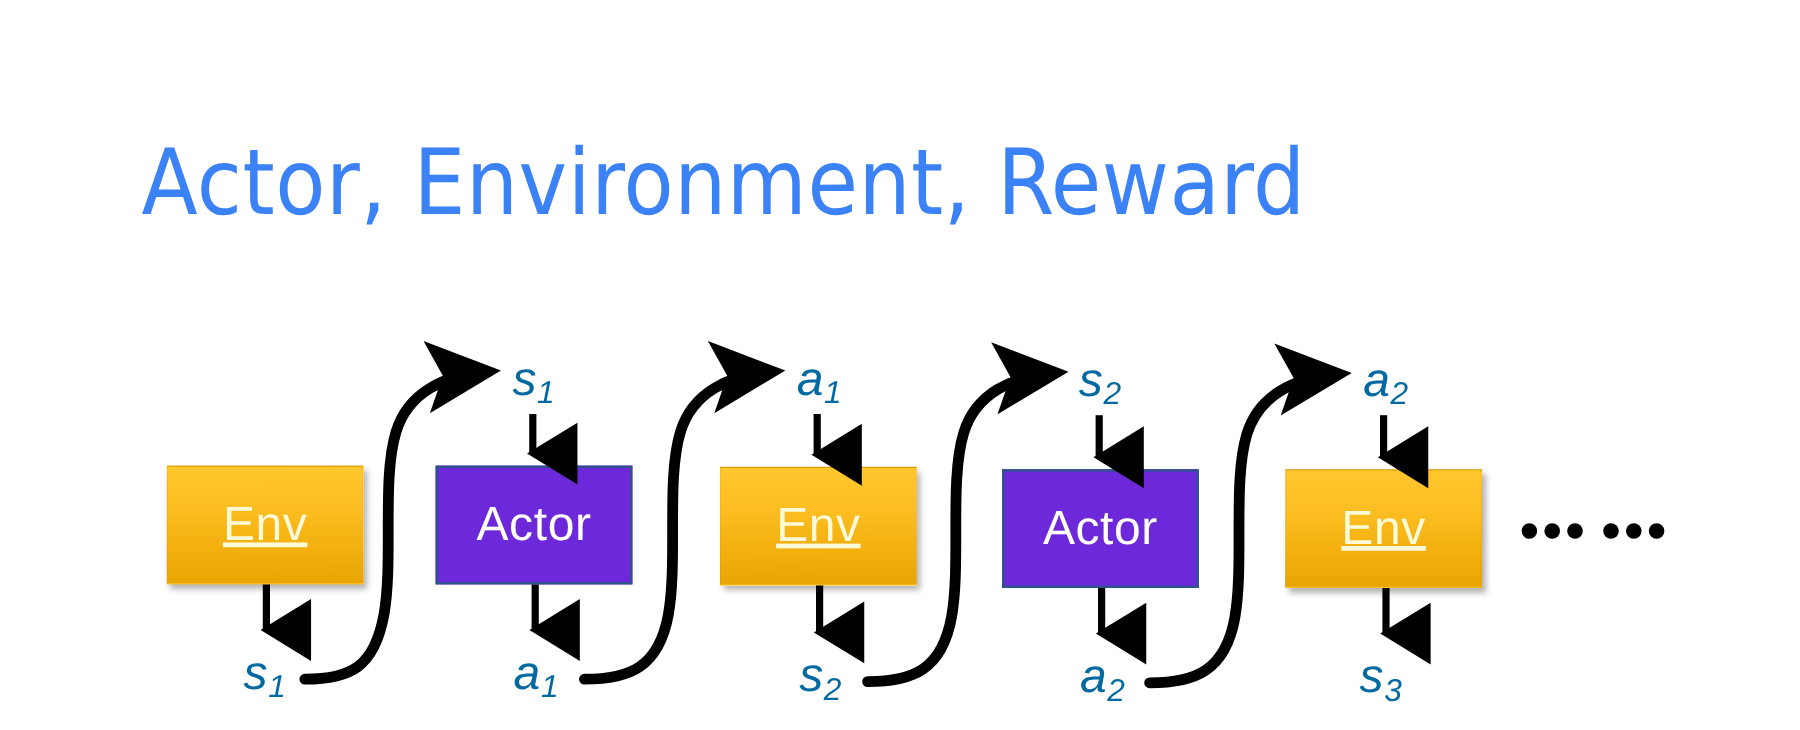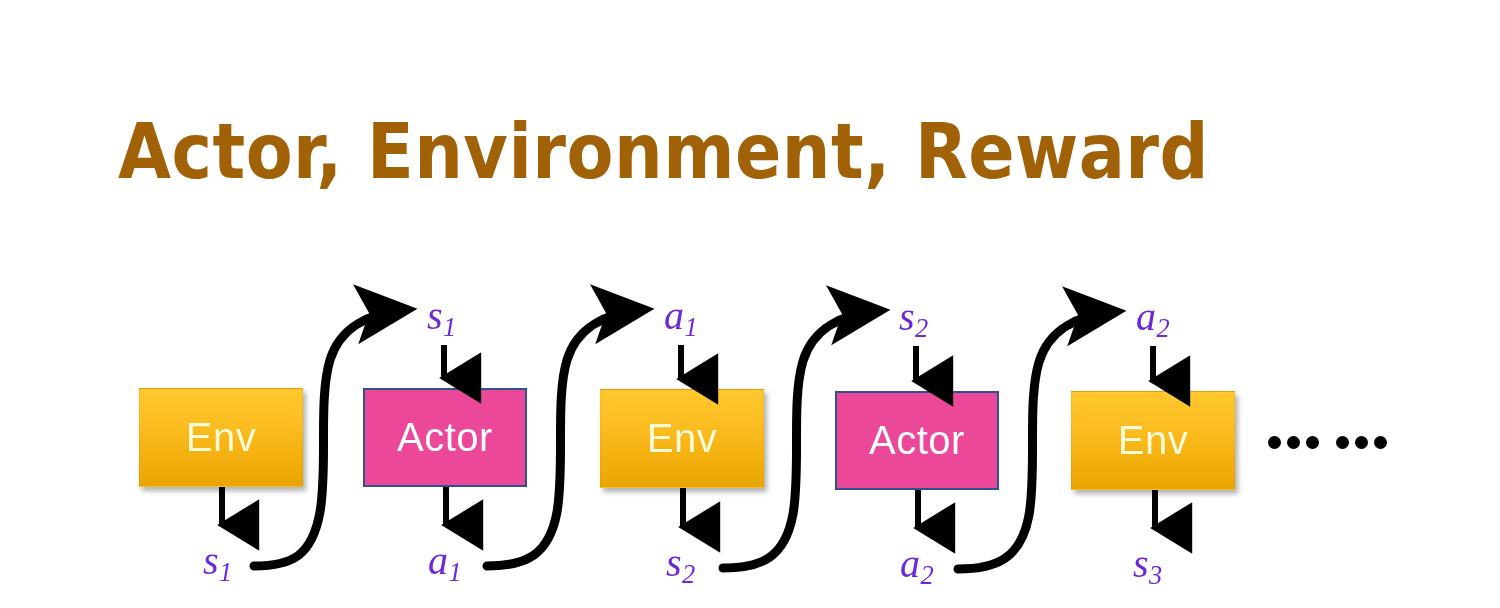--- a/index.html
+++ b/index.html
@@ -16,24 +16,24 @@
     font-family: "Liberation Sans", sans-serif;
   }
 
   
   #slide-title {
     position: absolute;
     left: 118px;
     top: 112px;
     font-family: "DejaVu Sans Condensed", "Liberation Sans Narrow", "Liberation Sans", sans-serif;
     font-size: 76px;
-    font-weight: 700;
+    font-weight: 400;
     font-stretch: condensed;
     letter-spacing: 0.5px;
-    color: #a16207;
+    color: #3b82f6;
     white-space: nowrap;
     line-height: 1.05;
   }
 
   
   .node-box {
     position: absolute;
     box-sizing: border-box;
     display: flex;
     align-items: center;
@@ -41,35 +41,36 @@
     font-size: 40px;
     font-weight: 400;
     letter-spacing: 0.5px;
   }
   .node-box.env {
     background: linear-gradient(180deg, #FFC72E 0%, #FCBE22 35%, #F2AE0C 75%, #E9A504 100%);
     color: #FFFBD6;
     border: 1px solid rgba(0,0,0,0.04);
     box-shadow: 3px 4px 5px rgba(0,0,0,0.30);
     text-shadow: 0 0 1px rgba(0,0,0,0.06);
+    text-decoration: underline;
   }
   .node-box.actor {
-    background: #ec4899;
+    background: #6d28d9;
     color: #FFFFFF;
     border: 2px solid #2F528F;
     box-shadow: none;
   }
 
   
   .math-label {
     position: absolute;
-    font-family: Liberation Serif, serif;
+    font-family: Liberation Sans, sans-serif;
     font-style: italic;
     font-size: 40px;
-    color: #6d28d9;
+    color: #0369a1;
     white-space: nowrap;
     line-height: 1;
   }
   .math-label .sub {
     font-size: 0.66em;
     font-style: italic;
     vertical-align: -0.28em;
     margin-left: 0.5px;
   }
 

